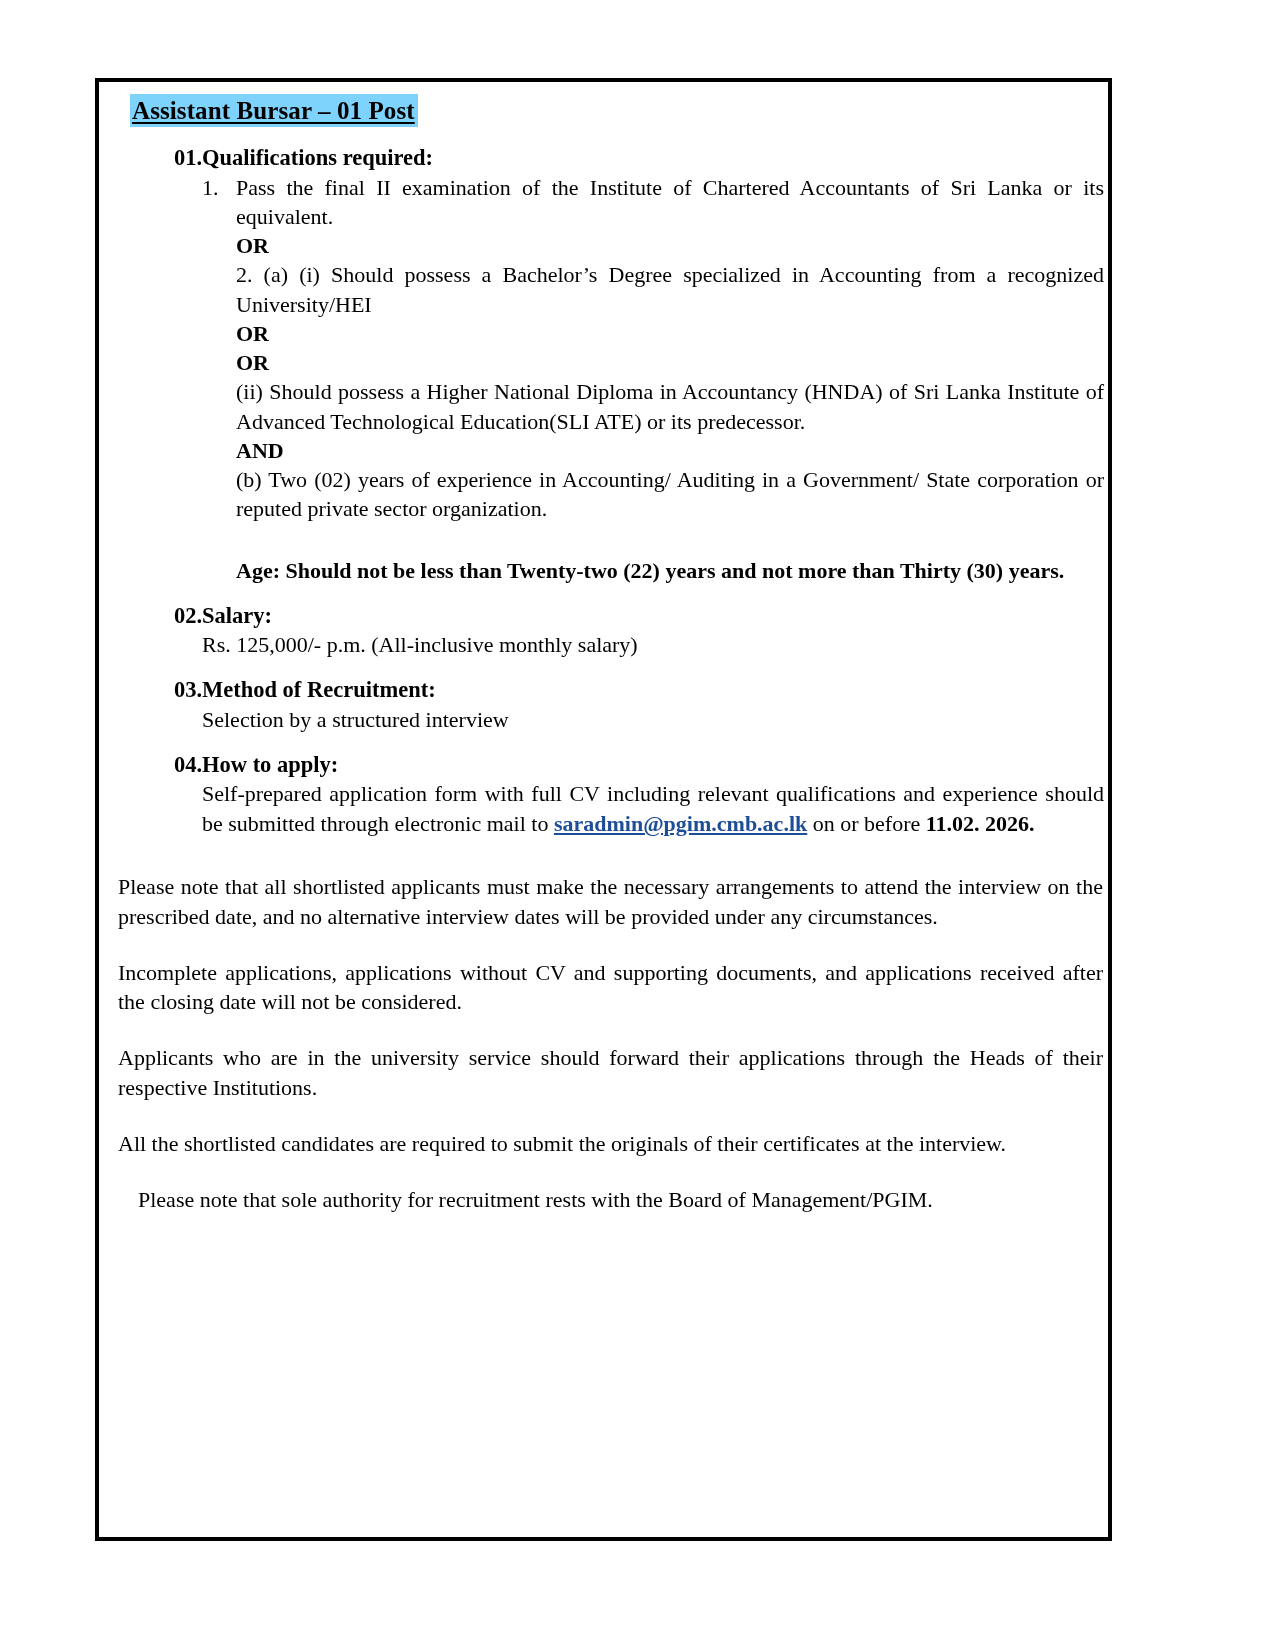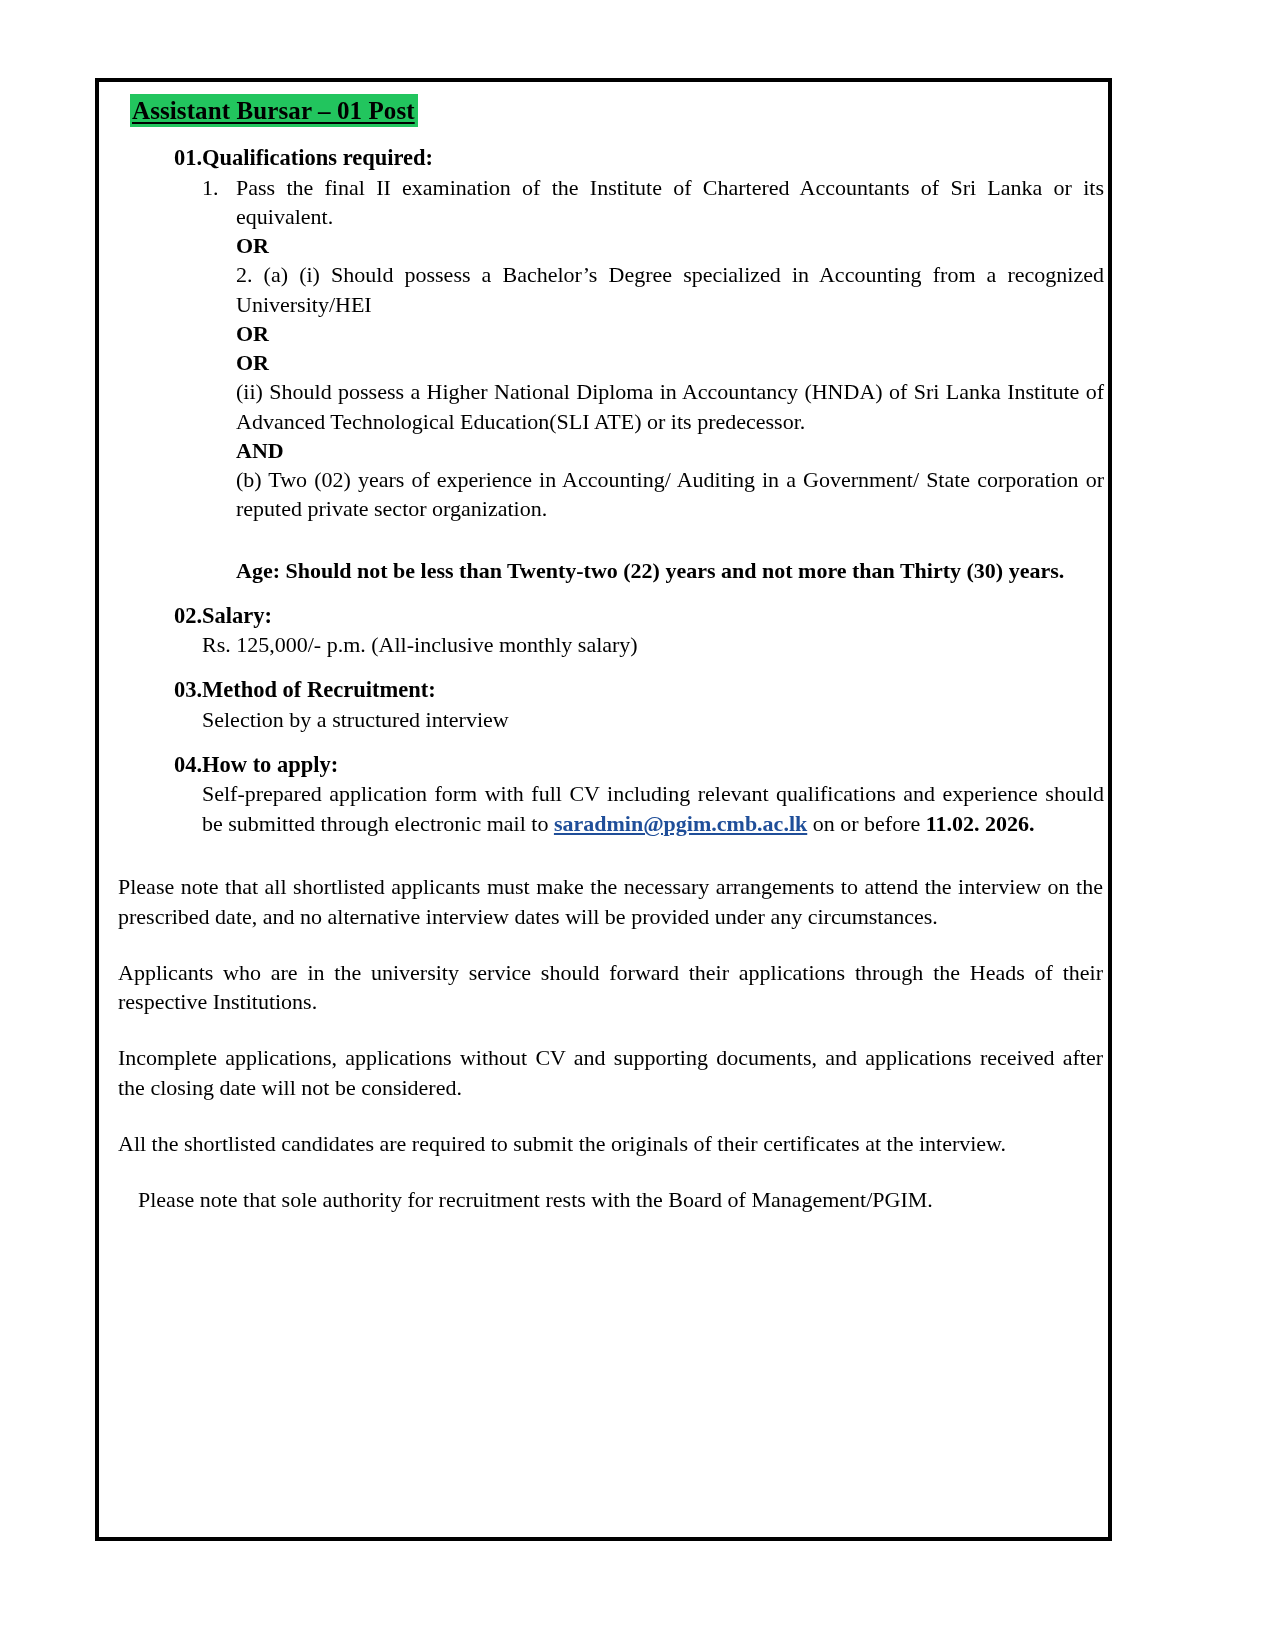--- a/index.html
+++ b/index.html
@@ -37,21 +37,21 @@
   .content {
     position: relative;
     margin-left: 22px;
     margin-top: 10px;
     width: 990px;
   }
 
   
   .post-title {
     display: inline-block;
-    background: #22c55e;
+    background: #7dd3fc;
     font-weight: bold;
     font-size: 25px;
     line-height: 1.25;
     text-decoration: underline;
     text-underline-offset: 3px;
     margin: 12px 0 0 16px;
     padding: 1px 3px 1px 2px;
     letter-spacing: 0.1px;
   }
 
@@ -216,22 +216,22 @@
     <div class="section">
       <div class="section-heading">
         <span class="num">04.</span><span>How to apply:</span>
       </div>
       <div class="apply-body"><span>Self-prepared application form with full CV including relevant qualifications and experience should be submitted  through  electronic  mail to </span><a class="email-link" href="#">saradmin@pgim.cmb.ac.lk</a><span> on or before </span><span class="bold">11.02. 2026.</span></div>
     </div>
 
     
     <div class="notes">
       <div class="note-para">Please note that all shortlisted applicants must make the necessary arrangements to attend the interview on the prescribed date, and no alternative interview dates will be provided under any circumstances.</div>
+      <div class="note-para">Incomplete applications, applications without CV and supporting documents, and applications received after the closing date will not be considered.</div>
       <div class="note-para">Applicants who are in the university service should forward their applications through the Heads of their respective Institutions.</div>
-      <div class="note-para">Incomplete applications, applications without CV and supporting documents, and applications received after the closing date will not be considered.</div>
       <div class="note-para">All the shortlisted candidates are required to submit the originals of their certificates at the interview.</div>
       <div class="note-para last">Please note that sole authority for recruitment rests with the Board of Management/PGIM.</div>
     </div>
 
     
 
   </div>
 </div>
 
 </body></html>

